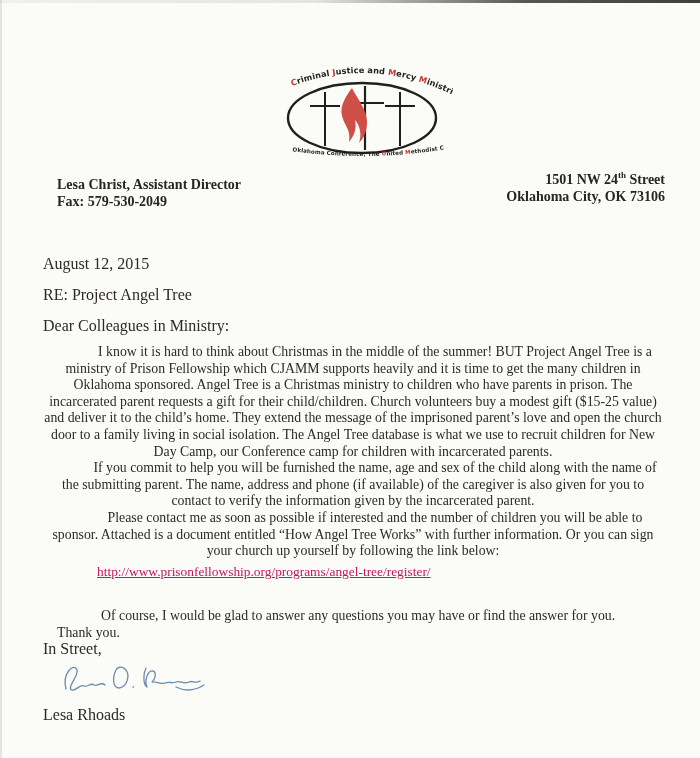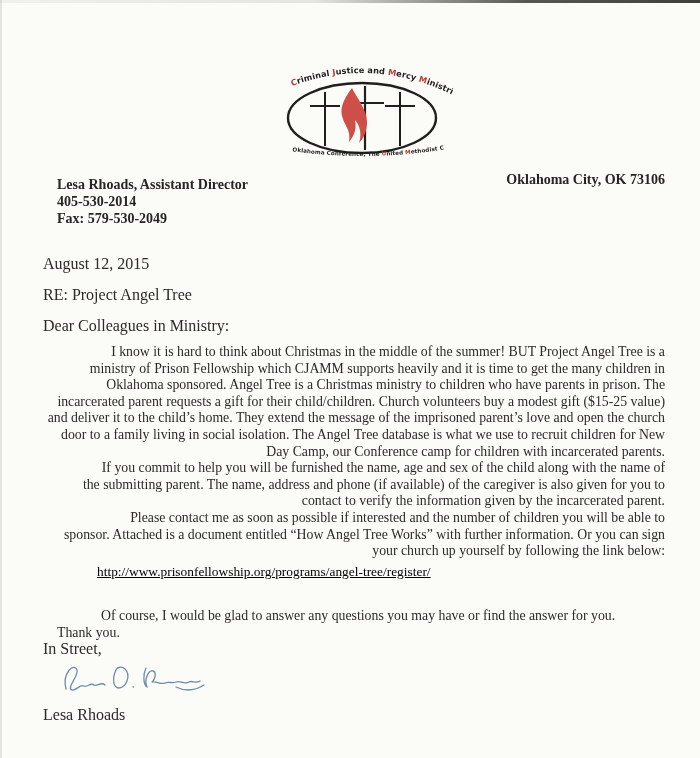--- a/index.html
+++ b/index.html
@@ -25,25 +25,25 @@
   .lh-left{left:57px;top:176px;}
   .lh-right{right:35px;top:171px;text-align:right;}
   sup{font-size:9px;vertical-align:super;line-height:0;}
 
   .line{position:absolute;left:43px;font-size:16px;white-space:nowrap;}
   .date{top:255px;}
   .subject{top:286px;}
   .salutation{top:317px;}
 
   .bodytext{position:absolute;left:41px;top:344px;width:624px;
-    font-size:13.8px;line-height:16.6px;text-align:right;}
+    font-size:13.8px;line-height:16.6px;text-align:center;}
   .bodytext p{margin:0;text-indent:44px;}
 
   .linkline{position:absolute;left:97px;top:564px;font-size:13.4px;}
-  .linkline a{color:#000000;text-decoration:underline;}
+  .linkline a{color:#be185d;text-decoration:underline;}
 
   .para4{position:absolute;left:41px;top:592px;width:624px;
     font-size:13.8px;line-height:16.6px;}
   .para4 p{margin:16px;text-indent:44px;}
 
   .closing{top:640px;}
 
   .signature{position:absolute;left:58px;top:658px;width:165px;height:46px;}
   .signature path{stroke:#6f8cab;stroke-width:1.3;fill:none;stroke-linecap:round;stroke-linejoin:round;}
 
@@ -91,26 +91,26 @@
        C 93,56 88,50 84,42 Z"></path>
 
   <text class="arc-bottom" xml:space="preserve">
     <textPath href="#arcBottom" startOffset="0">
       <tspan class="lg-black">Oklahoma Conference, The </tspan><tspan class="lg-red">U</tspan><tspan class="lg-black">nited </tspan><tspan class="lg-red">M</tspan><tspan class="lg-black">ethodist Church</tspan>
     </textPath>
   </text>
 </svg>
 
 <div class="lh lh-left">
-  <div>Lesa Rhoads, Assistant Director</div>
-  <div>405-530-2014</div>
+  <div>Lesa Christ, Assistant Director</div>
   <div>Fax: 579-530-2049</div>
 </div>
 
 <div class="lh lh-right">
+  <div><span>1501 NW 24</span><sup>th</sup><span> Street</span></div>
   <div>Oklahoma City, OK 73106</div>
 </div>
 
 <div class="line date">August 12, 2015</div>
 <div class="line subject">RE: Project Angel Tree</div>
 <div class="line salutation">Dear Colleagues in Ministry:</div>
 
 <div class="bodytext">
   <p>I know it is hard to think about Christmas in the middle of the summer!  BUT Project Angel Tree is a ministry of Prison Fellowship which CJAMM supports heavily and it is time to get the many children in Oklahoma sponsored.  Angel Tree is a Christmas ministry to children who have parents in prison.  The incarcerated parent requests a gift for their child/children.  Church volunteers buy a modest gift ($15-25 value) and deliver it to the child’s home.  They extend the message of the imprisoned parent’s love and open the church door to a family living in social isolation.  The Angel Tree database is what we use to recruit children for New Day Camp, our Conference camp for children with incarcerated parents.</p>
   <p>If you commit to help you will be furnished the name, age and sex of the child along with the name of the submitting parent.  The name, address and phone (if available) of the caregiver is also given for you to contact to verify the information given by the incarcerated parent.</p>

